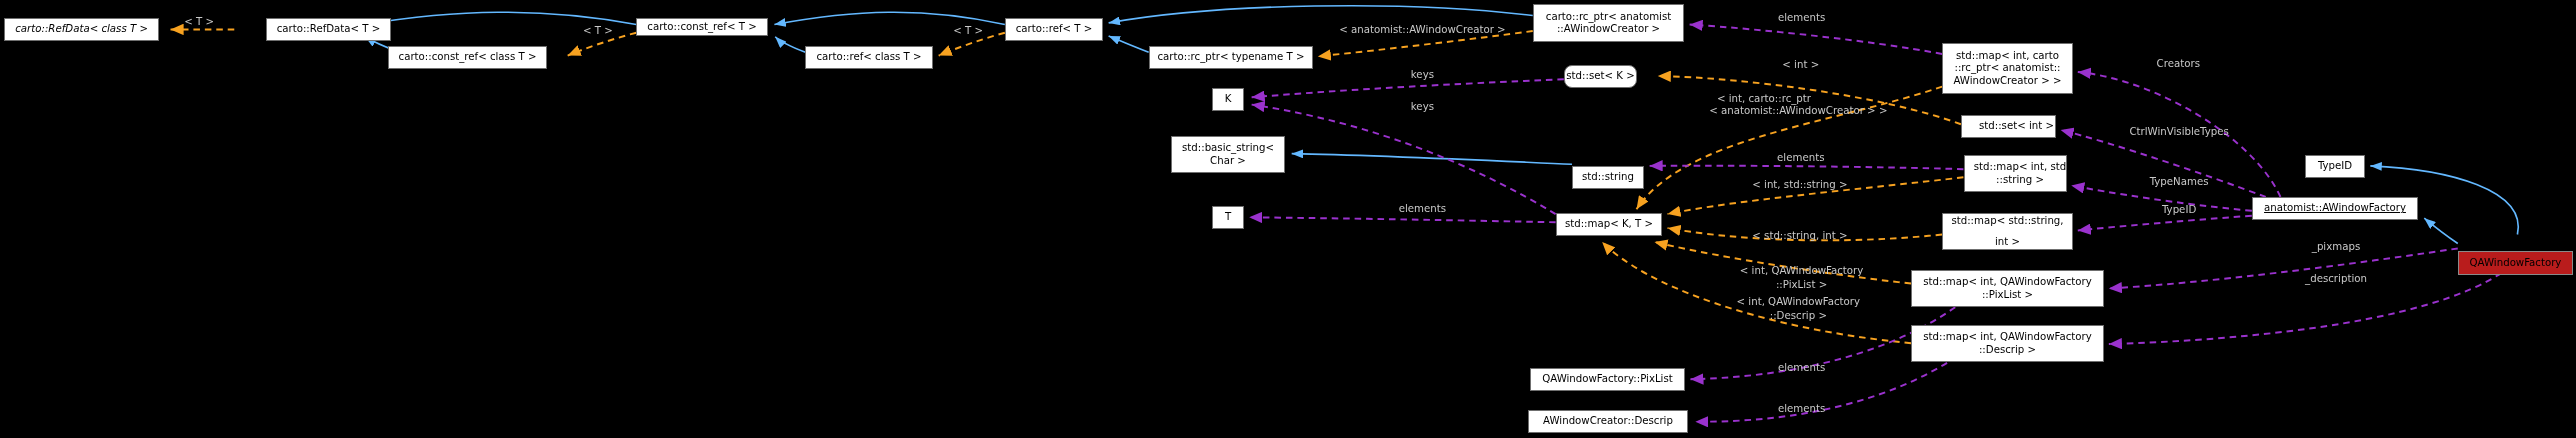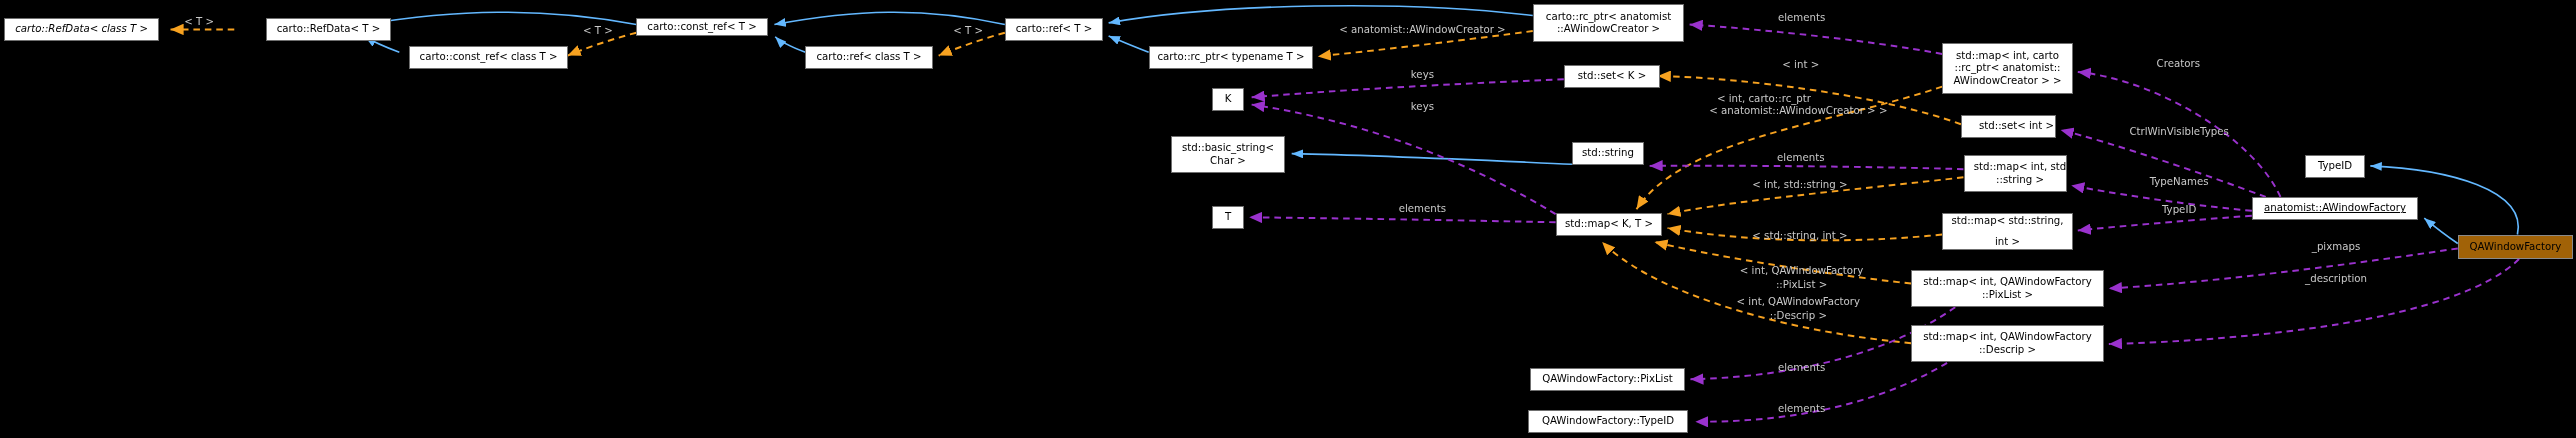--- a/index.html
+++ b/index.html
@@ -31,22 +31,23 @@
     flex-direction: column;
     align-items: center;
     justify-content: center;
     font-size: 10.2px;
     line-height: 12.3px;
     white-space: nowrap;
     text-align: center;
     cursor: pointer;
   }
   .node.selected {
-    background: #a16207;
+    background: #b91c1c;
     border-color: #8a8a8a;
+    margin-top: 16px;
   }
   .edge-label {
     font-size: 12.5px;
     fill: #c9c9c9;
   }
   path.edge { fill: none; }
   path.edge.inheritance { stroke-width: 2; }
   path.edge.template, path.edge.usage { stroke-width: 2.4; stroke-dasharray: 8,6; }
 </style>
 </head>
@@ -124,50 +125,50 @@
       <path d="M 2382,444 C 2290,500 2175,517 2074,516" class="edge usage" stroke="#9a32cd" marker-end="url(#arrow-usage)"></path>
       <text x="2204" y="504" text-anchor="middle" class="edge-label" fill="#c9c9c9">elements</text>
     </svg>
   <div id="node-layer">
       <div class="node" style="left: 4.1px; top: 18px; width: 155px; height: 23px; font-style: italic;">
         <div>carto::RefData&lt; class T &gt;</div>
       </div>
       <div class="node" style="left: 234px; top: 18px; width: 125px; height: 23px; margin-left: 32px;">
         <div>carto::RefData&lt; T &gt;</div>
       </div>
-      <div class="node" style="left: 409px; top: 46px; width: 159px; height: 23px;">
+      <div class="node" style="left: 388px; top: 46px; width: 159px; height: 23px;">
         <div>carto::const_ref&lt; class T &gt;</div>
       </div>
       <div class="node" style="left: 636px; top: 18px; width: 132px; height: 18px;">
         <div>carto::const_ref&lt; T &gt;</div>
       </div>
       <div class="node" style="left: 805px; top: 46px; width: 128px; height: 23px;">
         <div>carto::ref&lt; class T &gt;</div>
       </div>
       <div class="node" style="left: 1005px; top: 18px; width: 98px; height: 23px;">
         <div>carto::ref&lt; T &gt;</div>
       </div>
       <div class="node" style="left: 1149px; top: 46px; width: 164px; height: 23px;">
         <div>carto::rc_ptr&lt; typename T &gt;</div>
       </div>
       <div class="node" style="left: 1533px; top: 4.1px; width: 151px; height: 38px;">
         <div>carto::rc_ptr&lt; anatomist</div>
         <div>::AWindowCreator &gt;</div>
       </div>
-      <div class="node" style="left: 1564px; top: 65px; width: 96px; height: 23px;">
+      <div class="node" style="left: 1564px; top: 65px; width: 73px; height: 23px; border-radius: 8px;">
         <div>std::set&lt; K &gt;</div>
       </div>
       <div class="node" style="left: 1212px; top: 88px; width: 32px; height: 23px;">
         <div>K</div>
       </div>
       <div class="node" style="left: 1171px; top: 136px; width: 114px; height: 37px;">
         <div>std::basic_string&lt;</div>
         <div>Char &gt;</div>
       </div>
-      <div class="node" style="left: 1572px; top: 142px; width: 72px; height: 23px;">
+      <div class="node" style="left: 1572px; top: 166px; width: 72px; height: 23px;">
         <div>std::string</div>
       </div>
       <div class="node" style="left: 1212px; top: 206px; width: 32px; height: 23px;">
         <div>T</div>
       </div>
       <div class="node" style="left: 1556px; top: 213px; width: 106px; height: 23px;">
         <div>std::map&lt; K, T &gt;</div>
       </div>
       <div class="node" style="left: 1942px; top: 43px; width: 131px; height: 51px;">
         <div>std::map&lt; int, carto</div>
@@ -199,17 +200,17 @@
       <div class="node" style="left: 2252px; top: 197px; width: 166px; height: 23px; text-decoration: underline;">
         <div>anatomist::AWindowFactory</div>
       </div>
       <div class="node selected" style="left: 2458px; top: 235px; width: 115px; height: 24px;">
         <div>QAWindowFactory</div>
       </div>
       <div class="node" style="left: 1530px; top: 368px; width: 155px; height: 23px;">
         <div>QAWindowFactory::PixList</div>
       </div>
       <div class="node" style="left: 1528px; top: 410px; width: 160px; height: 23px;">
-        <div>QAWindowFactory::TypeID</div>
+        <div>AWindowCreator::Descrip</div>
       </div>
     </div>
 </div>
 
 
 </body></html>

